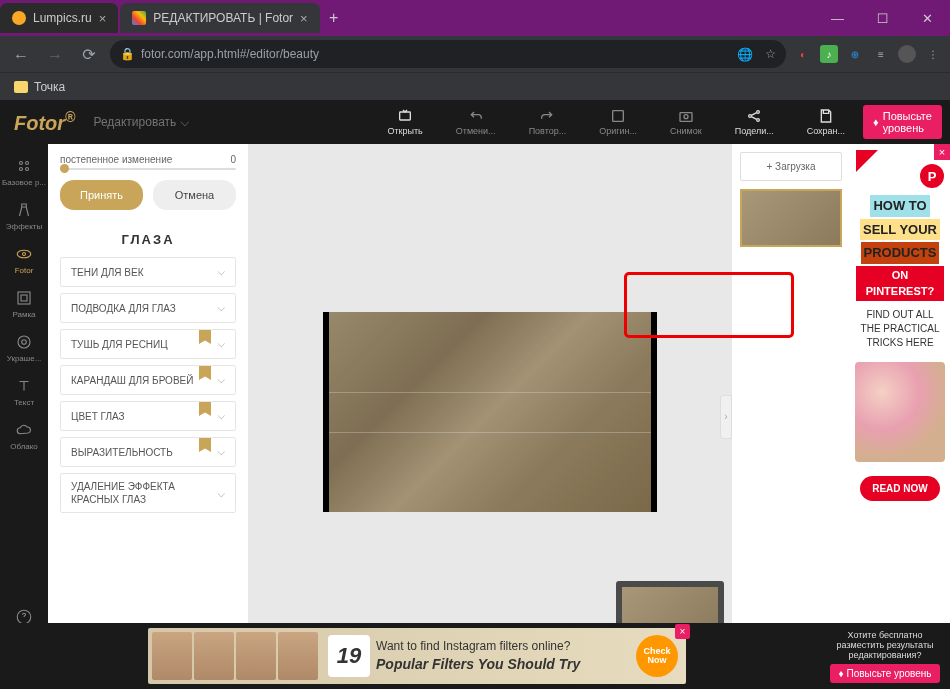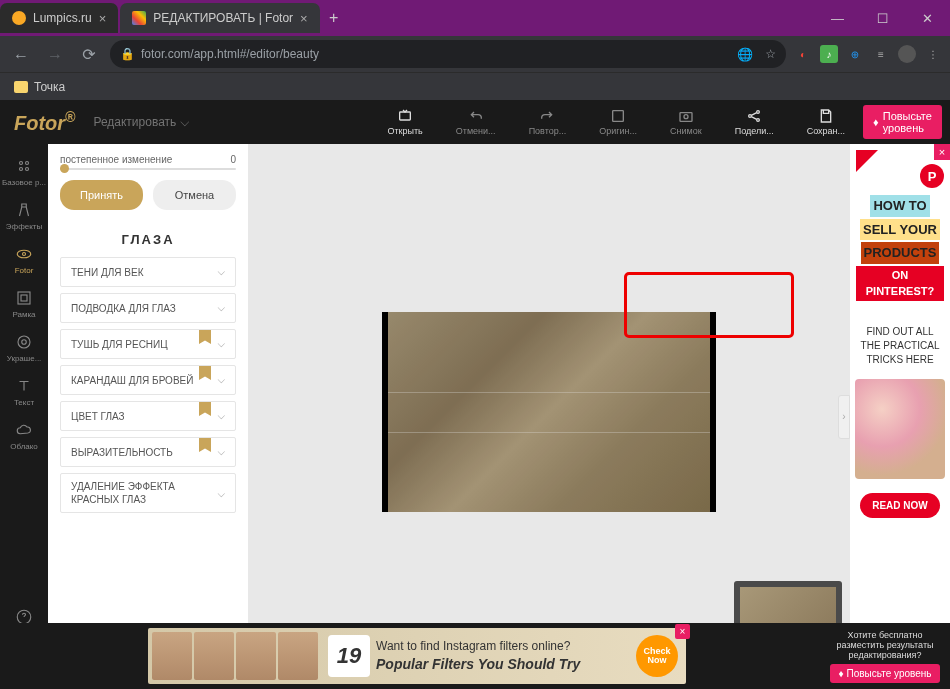--- a/index.html
+++ b/index.html
@@ -76,21 +76,21 @@
 .right-panel{width:118px;background:#fff;padding:8px;display:flex;flex-direction:column;gap:8px;}
 .upload-btn{border:1px solid #ddd;font-size:10px;color:#666;text-align:center;padding:8px 4px;border-radius:2px;}
 .thumb{width:100%;height:58px;background:linear-gradient(135deg,#a89878,#8c7a5c);border:2px solid #c9a55a;}
 .clear-all{margin-top:auto;font-size:10px;color:#999;display:flex;align-items:center;justify-content:center;gap:4px;padding:6px;}
 
 .ad-side{width:100px;background:#fff;position:relative;display:flex;flex-direction:column;align-items:center;padding:20px 6px 10px;}
 .ad-close{position:absolute;top:0;right:0;width:16px;height:16px;background:#e91e63;color:#fff;font-size:11px;display:flex;align-items:center;justify-content:center;}
 .ad-pin{width:24px;height:24px;background:#e60023;border-radius:50%;color:#fff;display:flex;align-items:center;justify-content:center;font-weight:bold;font-size:13px;margin-bottom:6px;align-self:flex-end;}
 .ad-txt{font-size:13px;font-weight:bold;text-align:center;line-height:1.5;color:#222;}
 .ad-band{display:inline-block;padding:1px 3px;margin:1px 0;}
-.ad-sub{font-size:10px;text-align:center;color:#333;margin-top:23px;line-height:1.4;}
+.ad-sub{font-size:10px;text-align:center;color:#333;margin-top:6px;line-height:1.4;}
 .ad-img{width:90px;height:100px;margin-top:12px;background:radial-gradient(circle at 30% 30%,#f5d0c5,#e8a0b0 40%,#d4af8f 70%);border-radius:4px;}
 .ad-cta{background:#e60023;color:#fff;font-size:10px;font-weight:bold;padding:7px 12px;border-radius:14px;margin-top:14px;}
 
 
 .bottom-area{position:absolute;bottom:0;left:0;right:0;height:66px;background:#1a1a1a;display:flex;align-items:center;}
 .banner-ad{margin-left:148px;width:538px;height:56px;background:linear-gradient(90deg,#d4c8a8,#e8dcc0);display:flex;align-items:center;position:relative;border-radius:2px;}
 .banner-ad-close{position:absolute;top:-4px;right:-4px;width:15px;height:15px;background:#e91e63;color:#fff;font-size:10px;display:flex;align-items:center;justify-content:center;border-radius:2px;}
 .banner-thumbs{display:flex;gap:2px;padding:4px;}
 .banner-th{width:40px;height:48px;background:linear-gradient(#c9a582,#b08968);border-radius:2px;}
 .banner-num{width:42px;height:42px;background:#fff;border-radius:4px;display:flex;align-items:center;justify-content:center;font-size:22px;font-weight:bold;font-style:italic;color:#333;margin:0 6px;}
@@ -348,20 +348,28 @@
       <div class="zoom-sep"></div>
       <span>−</span>
       <span>37%</span>
       <span>+</span>
       <div class="zoom-sep"></div>
       <span>Сравни...</span>
     </div>
     <div class="zoom-expand">⤢</div>
   </div>
 
+  <div class="right-panel">
+    <div class="upload-btn">+  Загрузка</div>
+    <div class="thumb"></div>
+    <div class="clear-all">
+      <span>🗑</span>
+        <span>Очистить все</span>
+    </div>
+  </div>
 
   <div class="ad-side">
     <div class="ad-close">×</div>
     <div style="position:absolute;top:6px;left:6px;width:0;height:0;border-left:22px solid #e60023;border-bottom:22px solid transparent"></div>
     <div class="ad-pin">P</div>
     <div class="ad-txt">
       <span class="ad-band" style="background:#a0e0e8">HOW TO</span><br>
       <span class="ad-band" style="background:#ffe08a">SELL YOUR</span><br>
       <span class="ad-band" style="background:#c2410c">PRODUCTS</span><br>
       <span class="ad-band" style="background:#e60023;color:#fff;font-size:11px">ON PINTEREST?</span>

